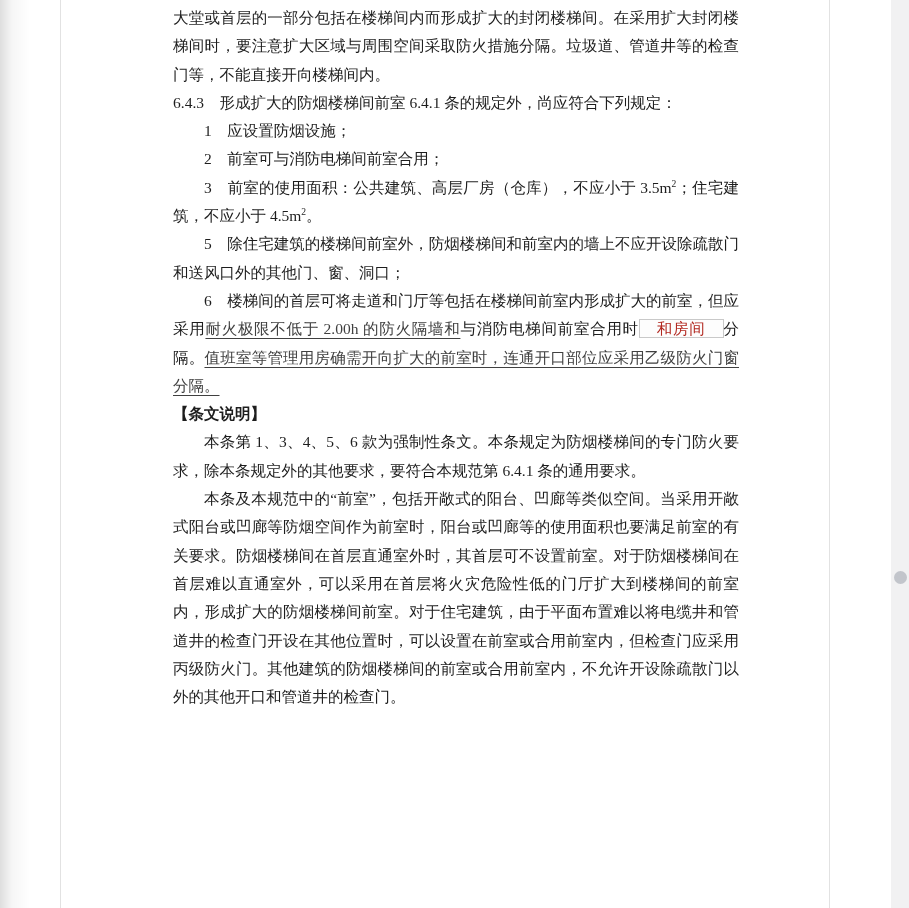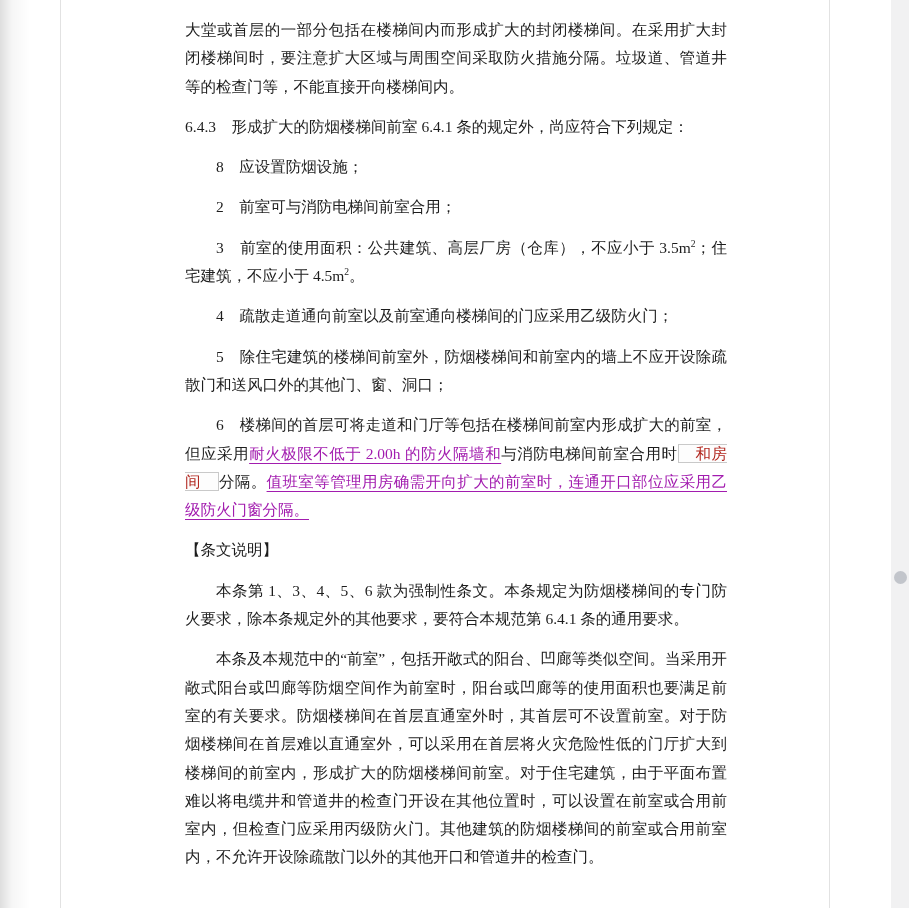--- a/index.html
+++ b/index.html
@@ -29,30 +29,30 @@
   }
   .content {
     position: absolute; left: 112px; top: 4px;
     width: 566px;
     color: #1d1d1d;
     font-size: 15.5px;
     line-height: 28.3px;
     text-align: justify;
     text-justify: inter-ideograph;
   }
-  .content p { margin: 12px; padding: 0; }
+  .content p { margin: 0; padding: 0; }
   .indent { text-indent: 2em; }
-  .bold { font-weight: normal; }
+  .bold { font-weight: bold; }
   sup {
     font-size: 0.62em;
     line-height: 0;
     vertical-align: super;
   }
   .red-u {
-    color: #a21caf;
+    color: #404040;
     text-decoration: underline;
     text-underline-offset: 4px;
     text-decoration-thickness: 1px;
   }
   .red-box {
     color: #b22820;
     border: 1px solid #c9c9c9;
     padding: 0 17px;
     background: #fdfdfd;
   }
@@ -76,28 +76,27 @@
 
   <div class="left-shadow"></div>
 
   <div class="page">
     <div class="content">
 
       <p>大堂或首层的一部分包括在楼梯间内而形成扩大的封闭楼梯间。在采用扩大封闭楼梯间时，要注意扩大区域与周围空间采取防火措施分隔。垃圾道、管道井等的检查门等，不能直接开向楼梯间内。</p>
 
       <p>6.4.3　形成扩大的防烟楼梯间前室 6.4.1 条的规定外，尚应符合下列规定：</p>
 
-      <p class="indent">8　应设置防烟设施；</p>
+      <p class="indent">1　应设置防烟设施；</p>
 
       <p class="indent">2　前室可与消防电梯间前室合用；</p>
 
       <p class="indent"><span>3　前室的使用面积：公共建筑、高层厂房（仓库），不应小于 3.5m</span><sup>2</sup><span>；住宅建筑，不应小于 4.5m</span><sup>2</sup><span>。</span></p>
 
 
-      <p class="indent">4　疏散走道通向前室以及前室通向楼梯间的门应采用乙级防火门；</p>
 
       <p class="indent">5　除住宅建筑的楼梯间前室外，防烟楼梯间和前室内的墙上不应开设除疏散门和送风口外的其他门、窗、洞口；</p>
 
       <p class="indent"><span>6　楼梯间的首层可将走道和门厅等包括在楼梯间前室内形成扩大的前室，但应采用</span><span class="red-u">耐火极限不低于 2.00h 的防火隔墙和</span><span>与消防电梯间前室合用时</span><span class="red-box">和房间</span><span>分隔。</span><span class="red-u">值班室等管理用房确需开向扩大的前室时，连通开口部位应采用乙级防火门窗分隔。</span></p>
 
       <p class="bold">【条文说明】</p>
 
       <p class="indent">本条第 1、3、4、5、6 款为强制性条文。本条规定为防烟楼梯间的专门防火要求，除本条规定外的其他要求，要符合本规范第 6.4.1 条的通用要求。</p>
 
 

